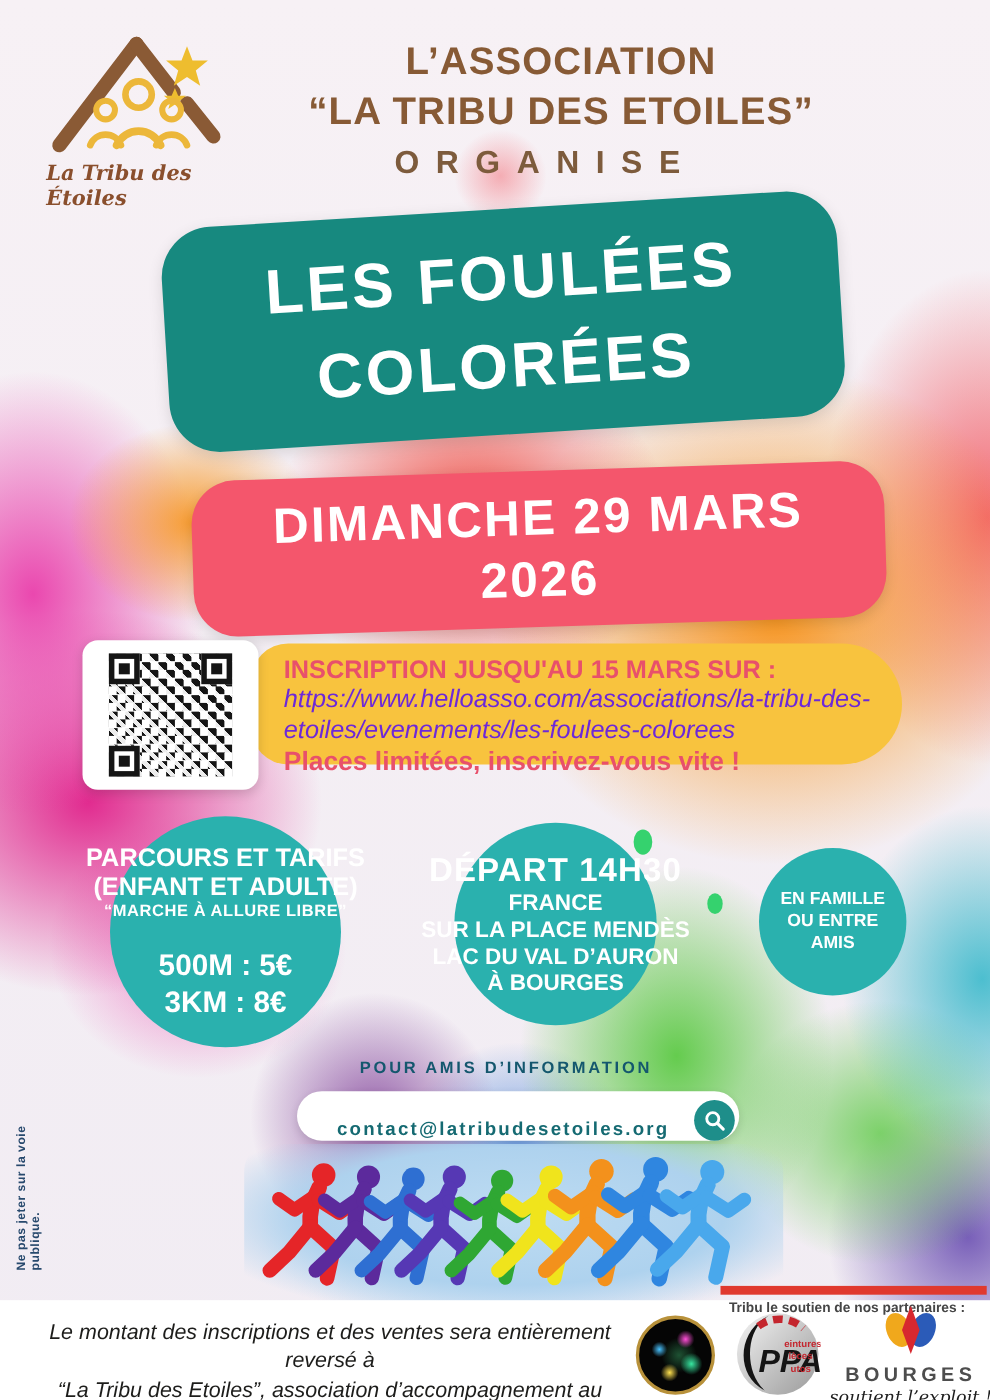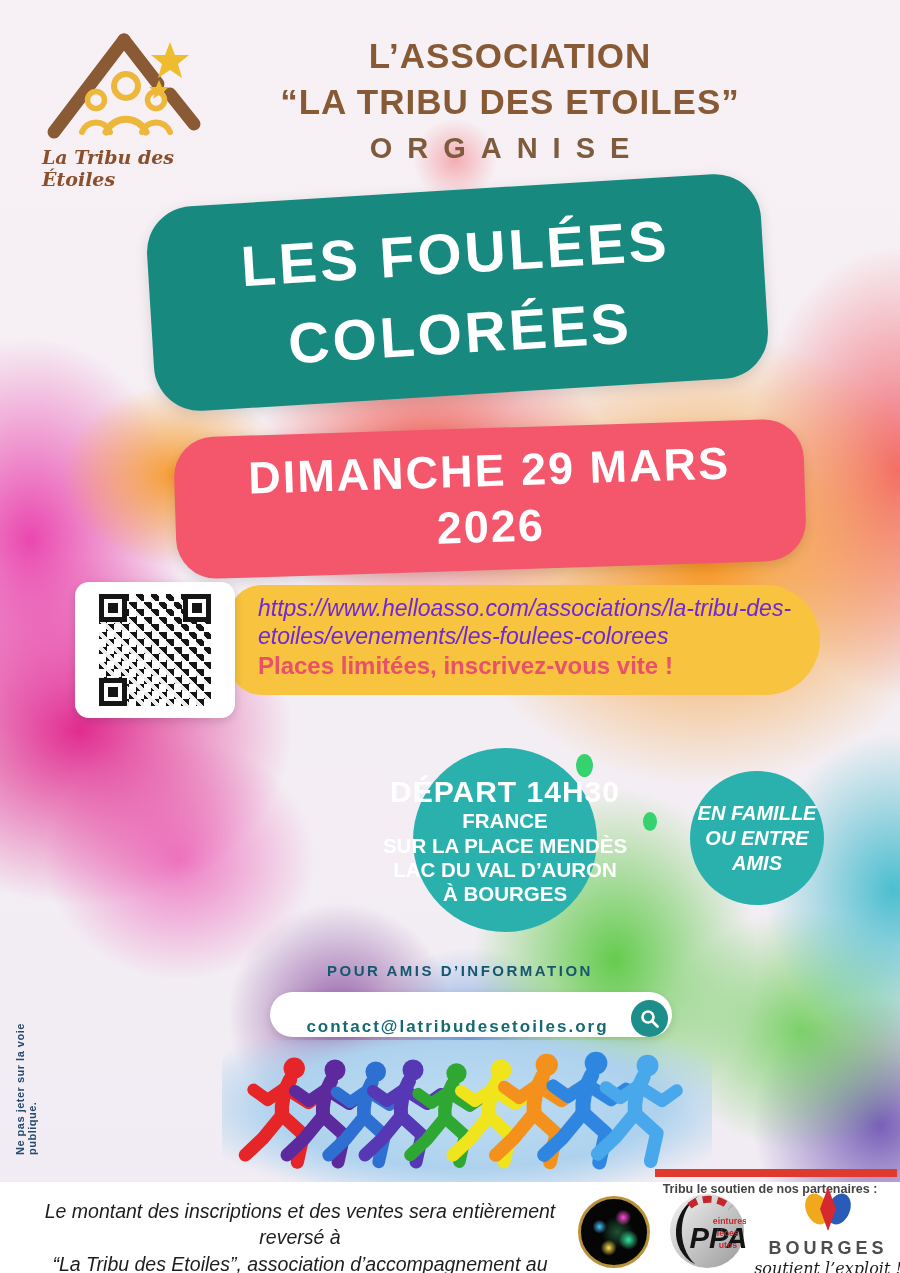--- a/index.html
+++ b/index.html
@@ -25,21 +25,21 @@
       linear-gradient(#f7f1f5, #f1ecf3);
   }
   .abs{position:absolute;}
   
   .logo-wrap{left:42px;top:28px;width:180px;text-align:left;}
   .logo-caption{font-family:"DejaVu Serif",serif;font-style:italic;font-weight:700;
     color:#8a4f2d;font-size:19px;margin-top:-4px;}
   .assoc{left:230px;top:36px;width:560px;text-align:center;color:#875a35;}
   .assoc-l1{font-size:35px;font-weight:800;letter-spacing:1px;}
   .assoc-l2{font-size:35px;font-weight:800;letter-spacing:1px;margin-top:6px;}
-  .organise{left:227px;top:132px;width:560px;text-align:center;color:#7d5b3c;
+  .organise{left:216px;top:132px;width:560px;text-align:center;color:#7d5b3c;
     font-size:29px;font-weight:600;letter-spacing:15px;}
   
   .title-block{left:150px;top:190px;width:615px;height:205px;background:#17897f;
     border-radius:46px;transform:rotate(-3.5deg);display:flex;flex-direction:column;
     justify-content:center;align-items:center;gap:14px;box-shadow:0 4px 14px rgba(0,0,0,.12);}
   .title-block div{color:#fff;font-size:57px;font-weight:800;letter-spacing:3px;}
   .date-block{left:175px;top:428px;width:630px;height:142px;background:#f4566c;
     border-radius:40px;transform:rotate(-1.8deg);display:flex;flex-direction:column;
     justify-content:center;align-items:center;gap:4px;box-shadow:0 4px 12px rgba(0,0,0,.12);}
   .date-block div{color:#fff;font-size:45px;font-weight:800;letter-spacing:2px;}
@@ -67,21 +67,21 @@
   .c3{left:690px;top:771px;width:134px;height:134px;}
   .ctext{color:#fff;text-align:center;font-weight:800;line-height:1.18;flex:none;}
   .c1 .ctext{width:270px;}
   .c1 .t-big{font-size:23px;}
   .c1 .t-small{font-size:15px;letter-spacing:.5px;}
   .c1 .t-price{font-size:27px;margin-top:2px;}
   .c1 .gap{height:22px;}
   .c2 .ctext{width:260px;}
   .c2 .t-big{font-size:30px;letter-spacing:1px;}
   .c2 .t-mid{font-size:20.5px;}
-  .c3 .ctext{width:170px;font-size:20px;line-height:1.25;font-style:italic;}
+  .c3 .ctext{width:170px;font-size:16px;line-height:1.25;}
   .dot{background:#35d26e;border-radius:50%;}
   .dot1{left:576px;top:754px;width:17px;height:23px;}
   .dot2{left:643px;top:812px;width:14px;height:19px;}
   
   .contact-label{left:230px;top:962px;width:460px;text-align:center;color:#14576e;
     font-size:15px;font-weight:800;letter-spacing:2.5px;}
   .contact-pill{left:270px;top:992px;width:402px;height:45px;background:#fff;
     border-radius:23px;box-shadow:0 3px 8px rgba(0,0,0,.12);display:flex;
     align-items:flex-end;}
   .contact-email{flex:1;text-align:center;color:#156a72;font-size:17px;font-weight:700;
@@ -149,33 +149,44 @@
     <div>LES FOULÉES</div>
     <div>COLORÉES</div>
   </div>
 
   <div class="abs date-block">
     <div>DIMANCHE 29 MARS</div>
     <div>2026</div>
   </div>
 
   <div class="abs insc-block">
+    <div class="insc-h">INSCRIPTION JUSQU'AU 15 MARS SUR :</div>
     <div class="insc-url">https://www.helloasso.com/associations/la-tribu-des-</div>
     <div class="insc-url">etoiles/evenements/les-foulees-colorees</div>
     <div class="insc-cta">Places limitées, inscrivez-vous vite !</div>
   </div>
 
   <div class="abs qr-card">
     <div class="qr">
       <div class="f tl"></div>
       <div class="f tr"></div>
       <div class="f bl"></div>
     </div>
   </div>
 
+  <div class="abs circle c1">
+    <div class="ctext">
+      <div class="t-big">PARCOURS ET TARIFS</div>
+      <div class="t-big">(ENFANT ET ADULTE)</div>
+      <div class="t-small">“MARCHE À ALLURE LIBRE”</div>
+      <div class="gap"></div>
+      <div class="t-price">500M : 5€</div>
+      <div class="t-price">3KM : 8€</div>
+    </div>
+  </div>
 
   <div class="abs circle c2">
     <div class="ctext">
       <div class="t-big">DÉPART 14H30</div>
       <div class="t-mid">FRANCE</div>
       <div class="t-mid">SUR LA PLACE MENDÈS</div>
       <div class="t-mid">LAC DU VAL D’AURON</div>
       <div class="t-mid">À BOURGES</div>
     </div>
   </div>

